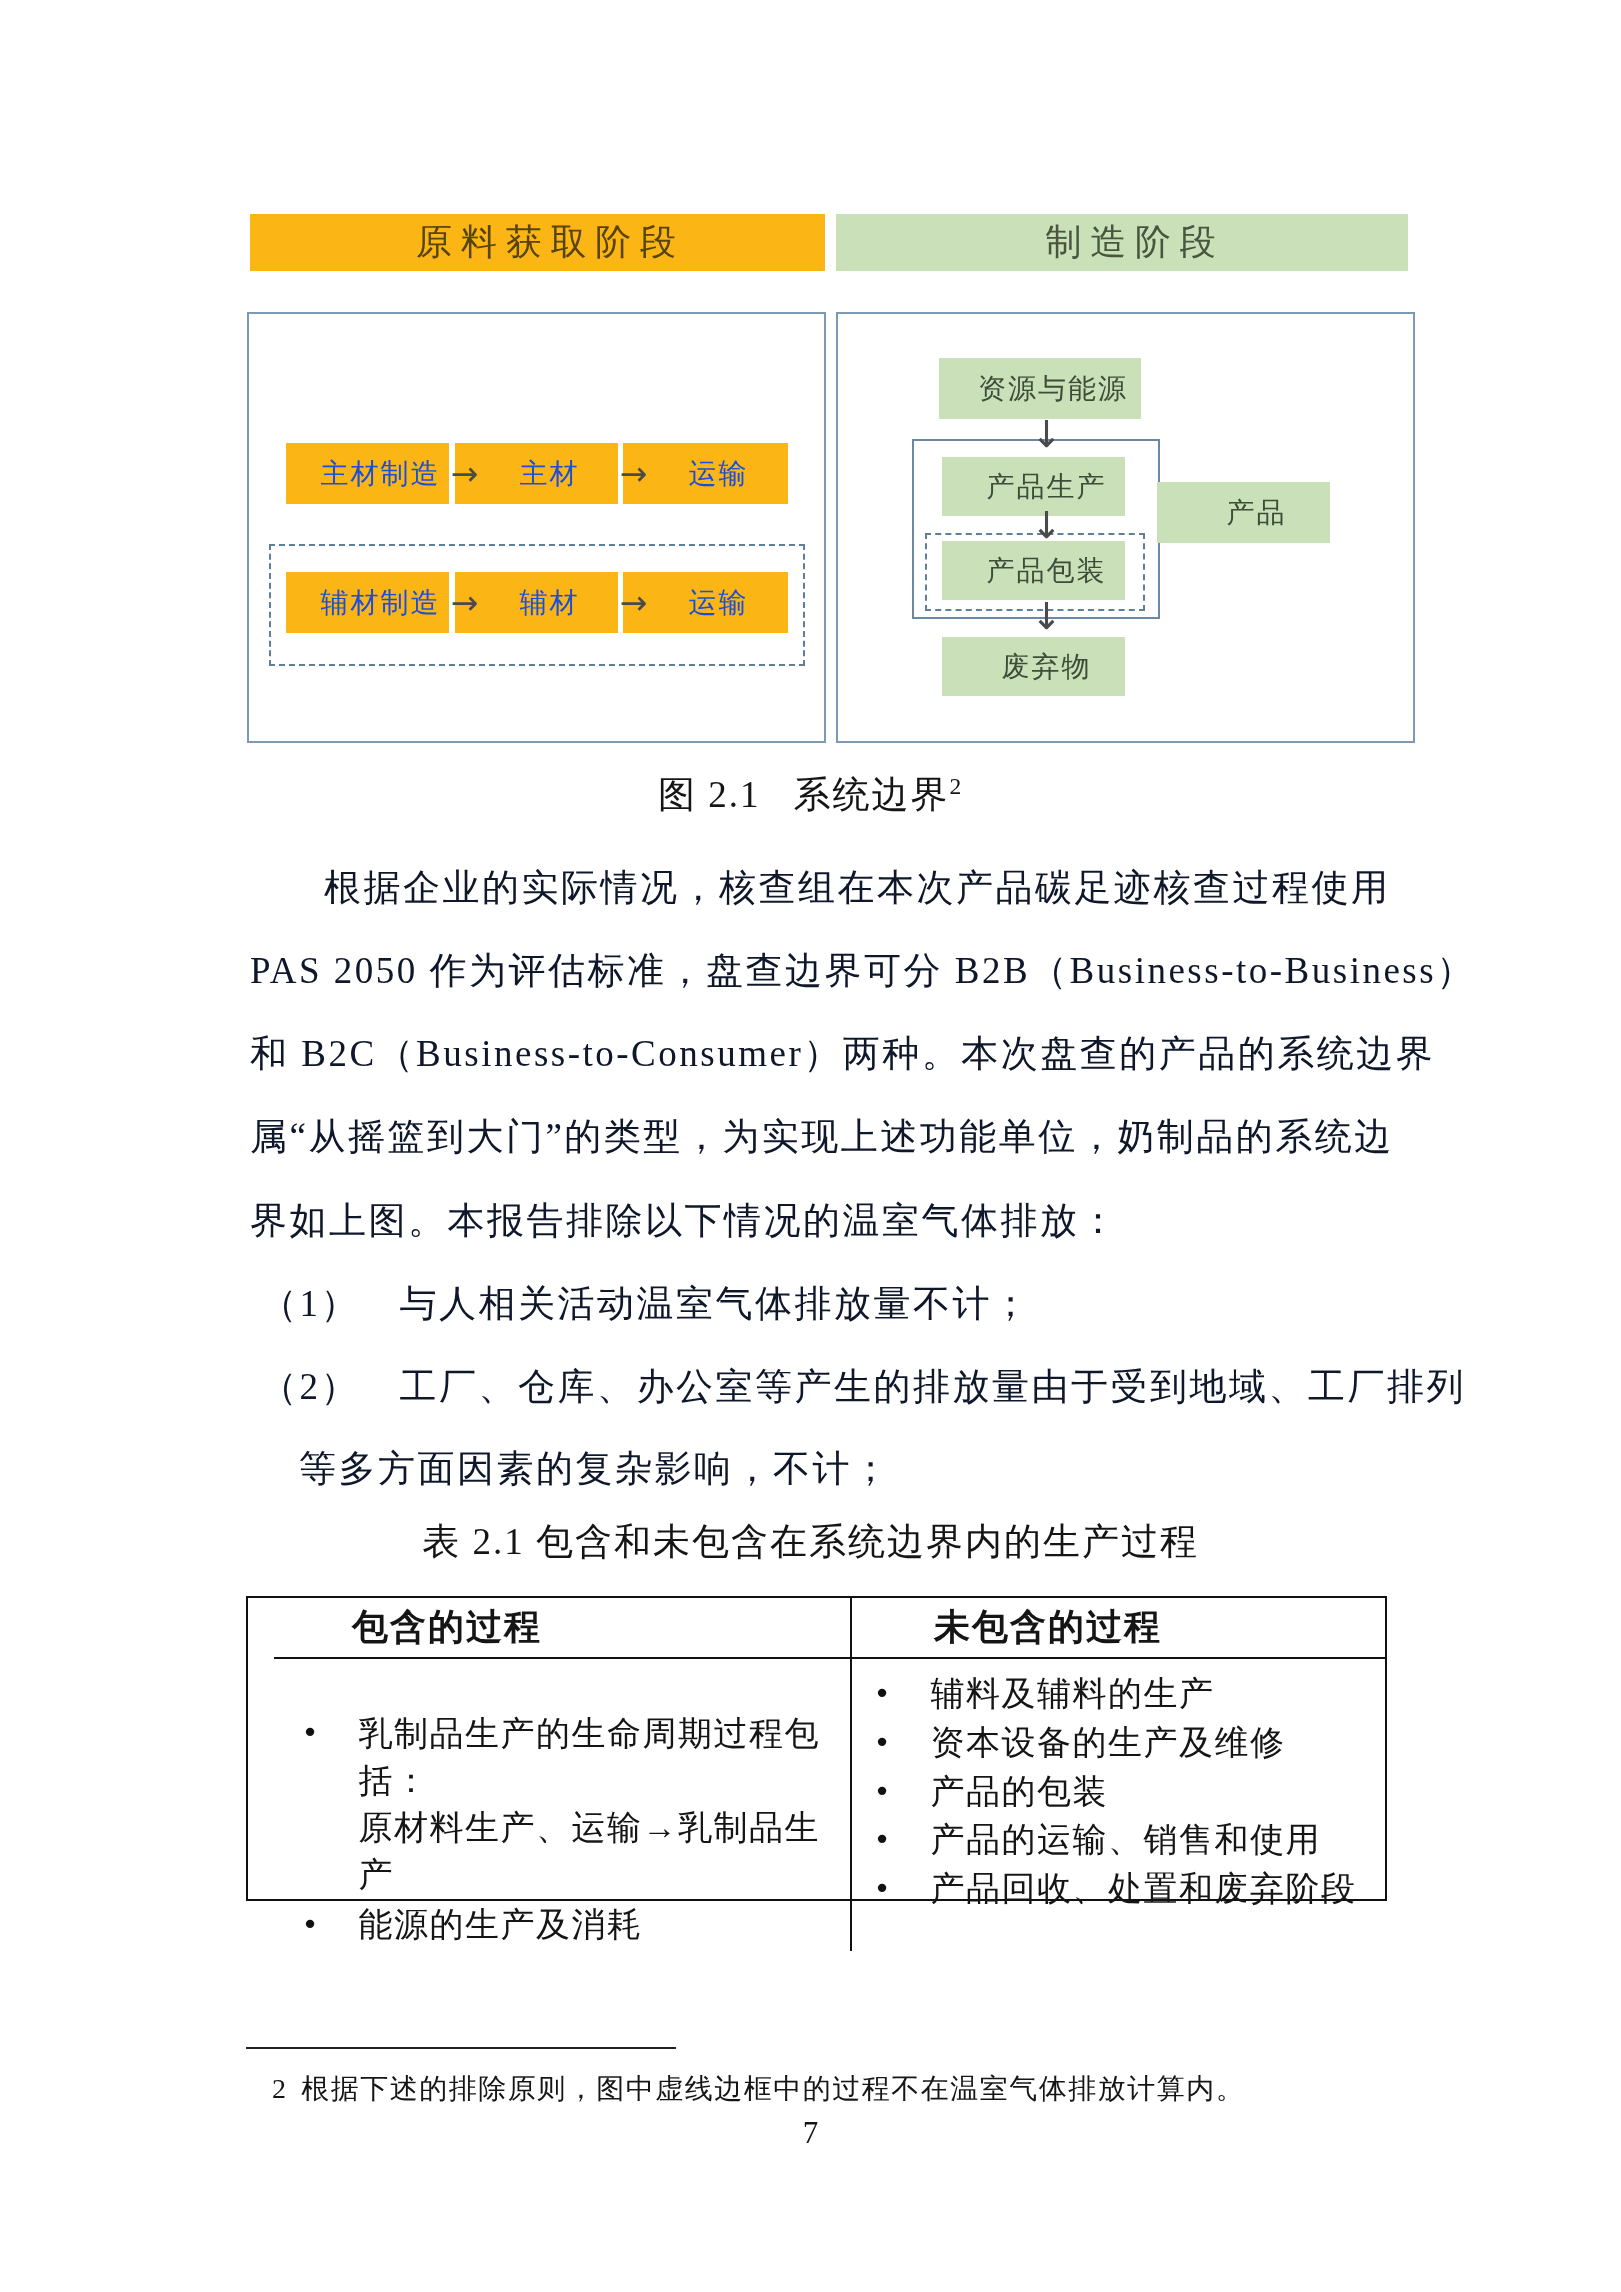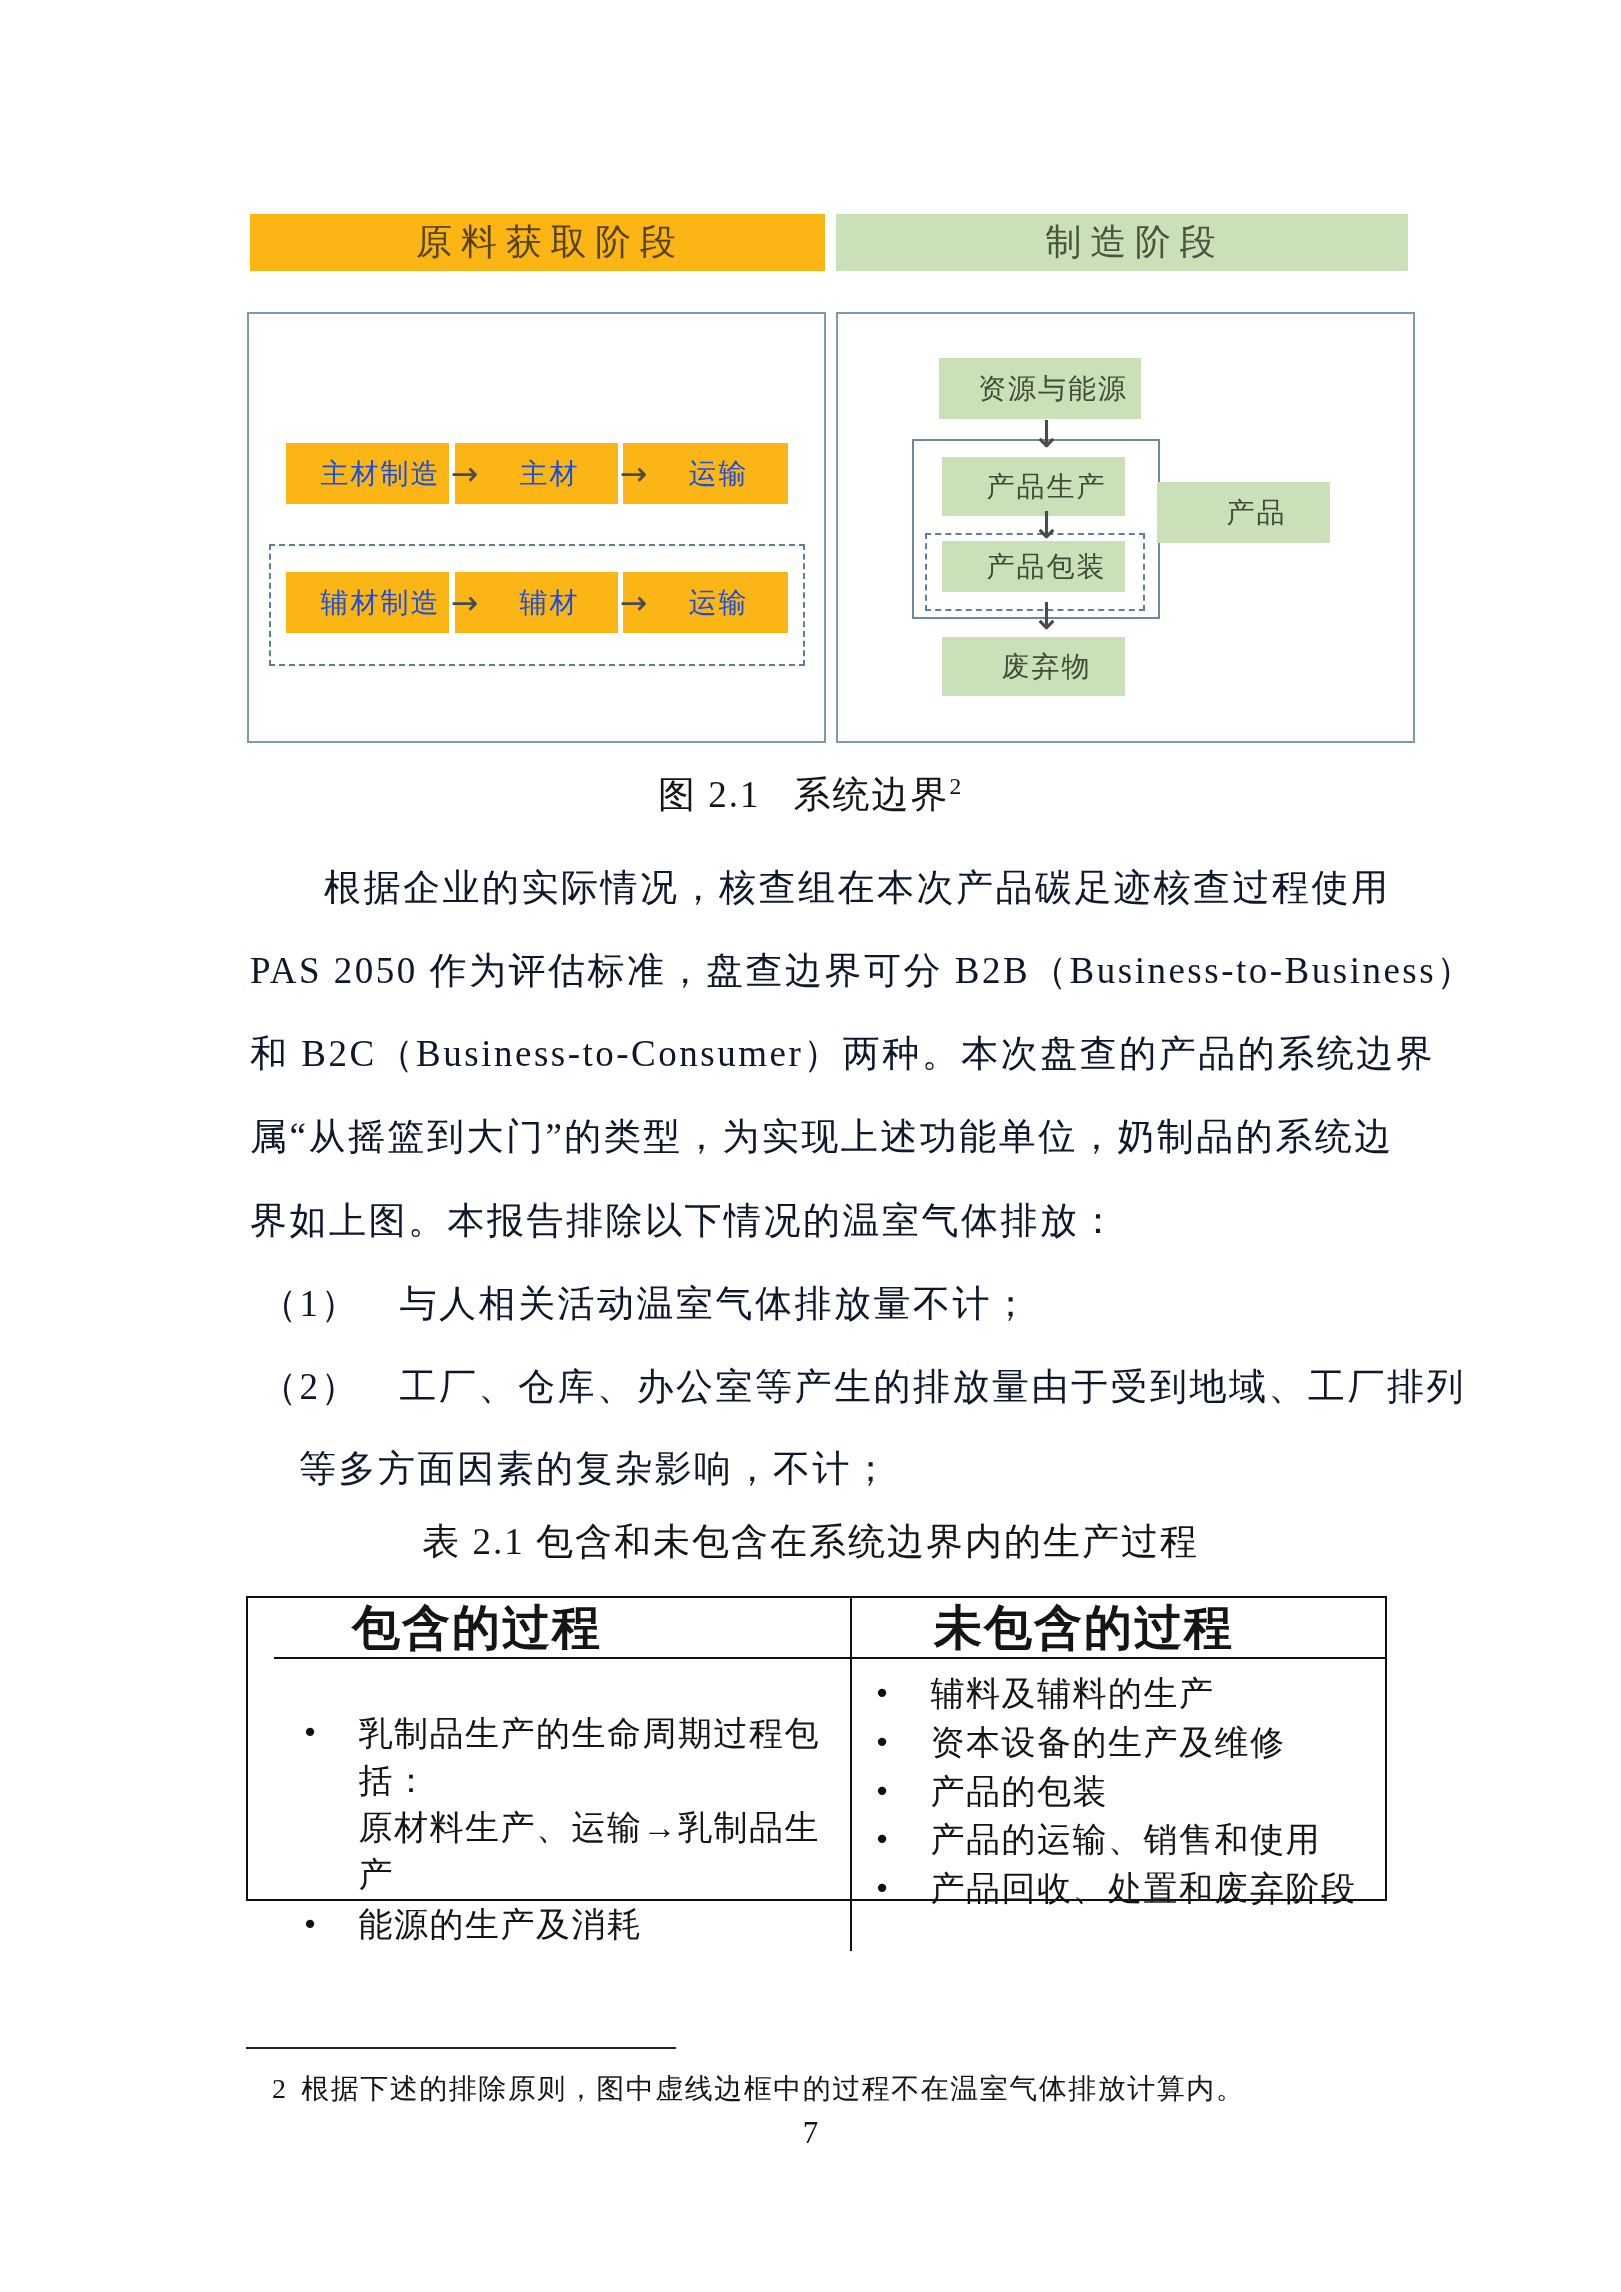--- a/index.html
+++ b/index.html
@@ -33,21 +33,21 @@
   
   .tline{position:absolute;left:250px;font-size:37px;letter-spacing:2.5px;white-space:nowrap;color:#0f172a;}
   .caption{position:absolute;left:0;width:100%;text-align:center;font-size:37px;letter-spacing:2px;}
   .caption sup{font-size:23.5px;}
 
   .tbl-title{position:absolute;left:0;width:100%;text-align:center;font-size:37px;font-weight:normal;letter-spacing:2px;}
 
   
   .ptable{border:2.9px solid #111;display:flex;flex-direction:column;}
   .trow{display:flex;flex:0 0 auto;}
-  .thead-row{height:59px;border-bottom:2.9px solid #111;font-weight:bold;font-size:48px;letter-spacing:2px;}
+  .thead-row{height:59px;border-bottom:2.9px solid #111;font-weight:bold;font-size:36px;letter-spacing:2px;}
   .tbody-row{flex:1 1 auto;font-size:34px;}
   .tc-left{width:578px;border-right:2px solid #111;box-sizing:border-box;}
   .tc-right{flex:1;box-sizing:border-box;}
   .hcell{display:flex;align-items:center;}
   .hcell-l{padding-left:78px;}
   .hcell-r{padding-left:82px;}
   .cell-pad-l{padding:51px 17.6px 0 27.4px;}
   .cell-pad-r{padding:11.8px 13.7px 0 21.6px;}
   .brow{display:flex;align-items:flex-start;margin-bottom:3.9px;}
   .bmark{width:57px;flex:0 0 57px;font-size:29px;line-height:45px;font-family:"DejaVu Sans",sans-serif;color:#111;}
@@ -85,21 +85,21 @@
   <div class="abs panel" style="left:836px;top:312px;width:549px;height:427px;"></div>
 
   <div class="abs cc fbox fbox-green" style="left:939px;top:358px;width:176px;height:61px;">资源与能源</div>
 
   <div class="abs solidbox" style="left:912px;top:439px;width:218px;height:176px;"></div>
 
   <div class="abs cc fbox fbox-green" style="left:942px;top:457px;width:157px;height:59px;">产品生产</div>
 
   <div class="abs dashbox" style="left:925px;top:533px;width:190px;height:74px;"></div>
 
-  <div class="abs cc fbox fbox-green" style="left:942px;top:541px;width:157px;height:51px;">产品包装</div>
+  <div class="abs cc fbox fbox-green" style="left:942px;top:541px;width:157px;height:59px;">产品包装</div>
 
   <div class="abs cc fbox fbox-green" style="left:942px;top:637px;width:157px;height:59px;">废弃物</div>
 
   <div class="abs cc fbox fbox-green" style="left:1157px;top:482px;width:147px;height:61px;">产品</div>
 
   <div class="abs cc arrow ar-v" style="left:1001px;top:412px;width:39px;height:45px;">↓</div>
   <div class="abs cc arrow ar-v" style="left:1001px;top:506px;width:39px;height:39px;">↓</div>
   <div class="abs cc arrow ar-v" style="left:1001px;top:594px;width:39px;height:45px;">↓</div>
 
   <div class="caption" style="top:770px;">

